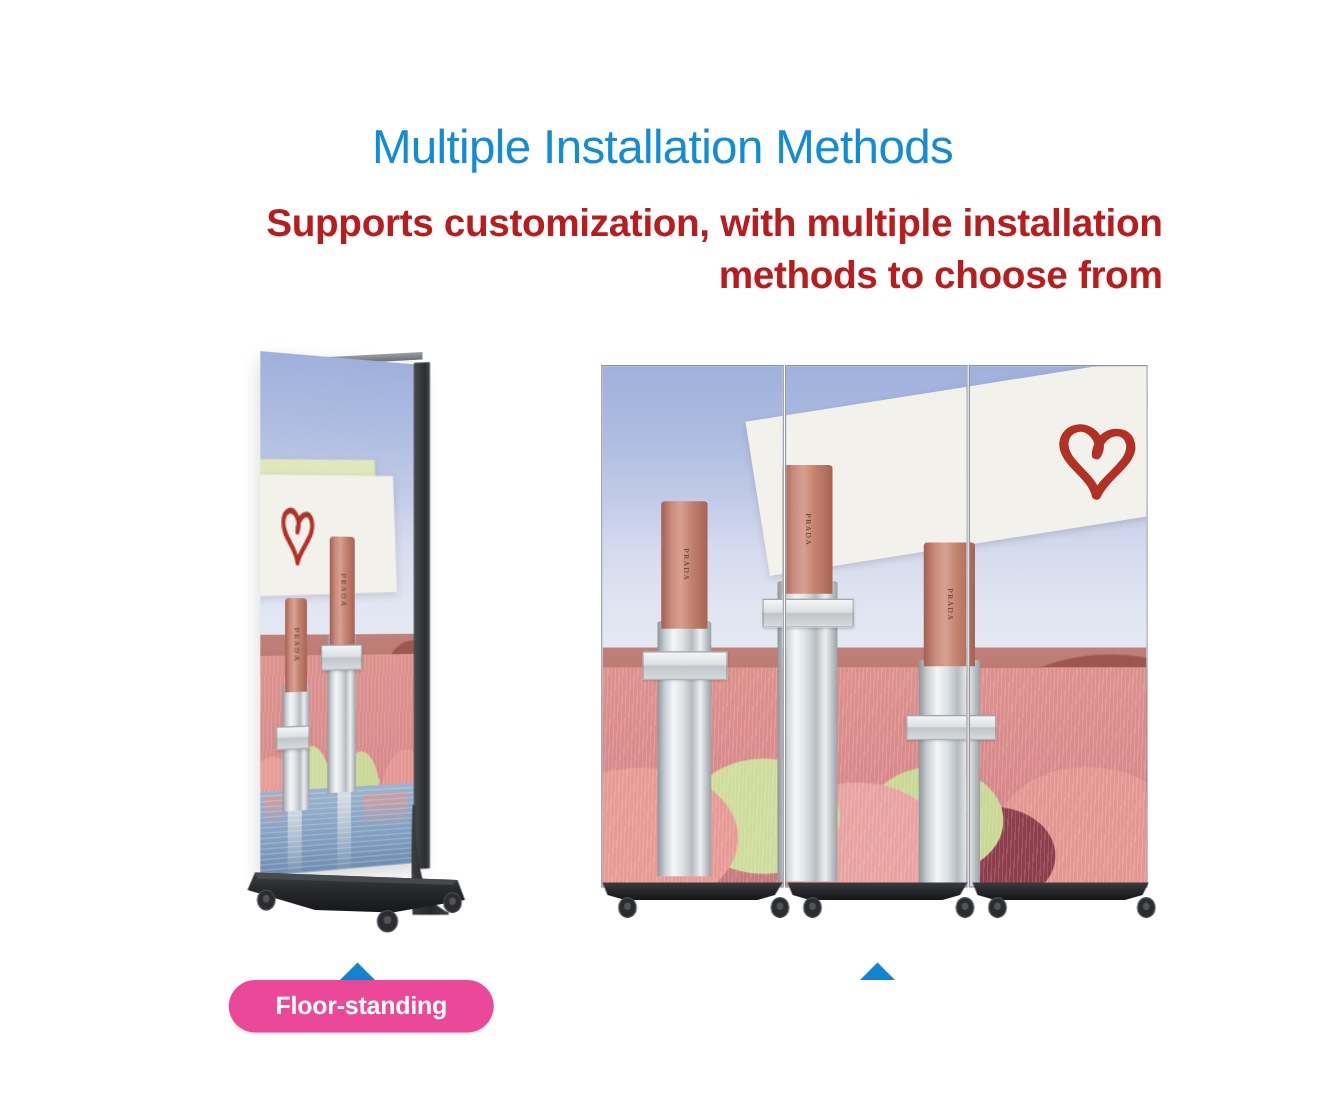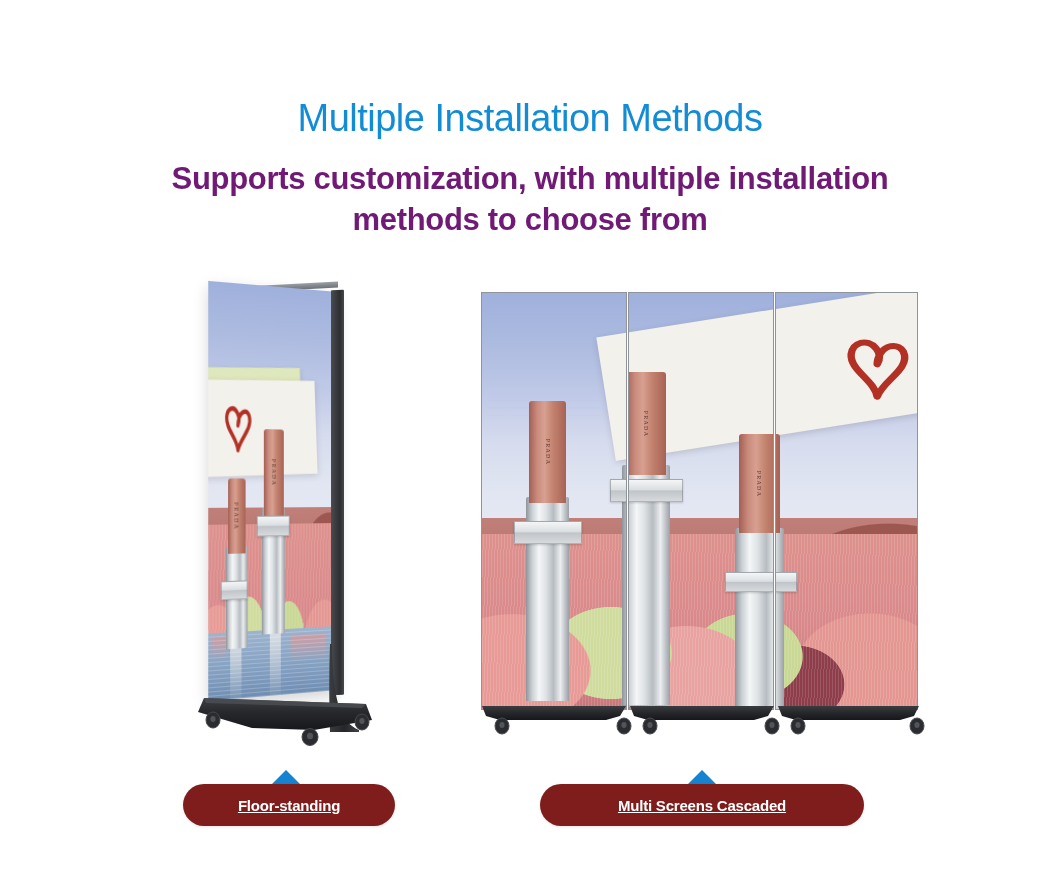--- a/index.html
+++ b/index.html
@@ -15,23 +15,23 @@
   
   .title{
     position:absolute;top:96px;left:0;width:1060px;
     text-align:center;
     font-size:38px;font-weight:normal;letter-spacing:-0.5px;
     color:#138cd6;
     line-height:44px;
   }
   .subtitle{
     position:absolute;top:158px;left:130px;width:800px;
-    text-align:center;
+    text-align:right;
     font-size:31px;font-weight:bold;letter-spacing:-0.3px;
-    color:#701a75;
+    color:#b91c1c;
     line-height:41px;
   }
 
   
   .art{
     position:absolute;inset:0;overflow:hidden;
     background:
       
       linear-gradient(180deg,#a8b5dd 0%, #b6c2e4 18%, #c9d2e9 34%, #dbe1ef 46%, #e6e9f3 54%, #dfe3f0 60%, transparent 60%),
       #e8e2dd;
@@ -175,28 +175,27 @@
     position:absolute;top:0;height:100%;width:437px;
   }
   .r-bases{position:absolute;left:8px;top:420px;width:443px;height:36px;}
 
   
   .standsvg{display:block;width:100%;height:100%;overflow:visible;}
 
   
   .pill{
     position:absolute;
-    background:#7f1d1d;
+    background:#ec4899;
     color:#ffffff;
     border-radius:22px;
-    font-size:15px;font-weight:bold;letter-spacing:-0.2px;
+    font-size:20px;font-weight:bold;letter-spacing:-0.2px;
     display:flex;align-items:center;justify-content:center;
     height:42px;
     box-shadow:0 1px 3px rgba(0,0,0,.10);
-    text-decoration:underline;
   }
   .pointer{
     position:absolute;width:0;height:0;
     border-left:14px solid transparent;
     border-right:14px solid transparent;
     border-bottom:14px solid #1484d0;
   }
   #label-floor{left:183px;top:784px;width:212px;}
   #ptr-floor{left:272px;top:770px;}
   #label-multi{left:540px;top:784px;width:324px;}
@@ -420,15 +419,14 @@
           <ellipse cx="439" cy="19" rx="2.6" ry="3" fill="#6d7075" opacity=".6"></ellipse>
         </g>
       </svg>
     </div>
   </div>
 
   <div class="pointer" id="ptr-floor"></div>
   <div class="pill" id="label-floor">Floor-standing</div>
 
   <div class="pointer" id="ptr-multi"></div>
-  <div class="pill" id="label-multi">Multi Screens Cascaded</div>
 
 </div>
 
 </body></html>

